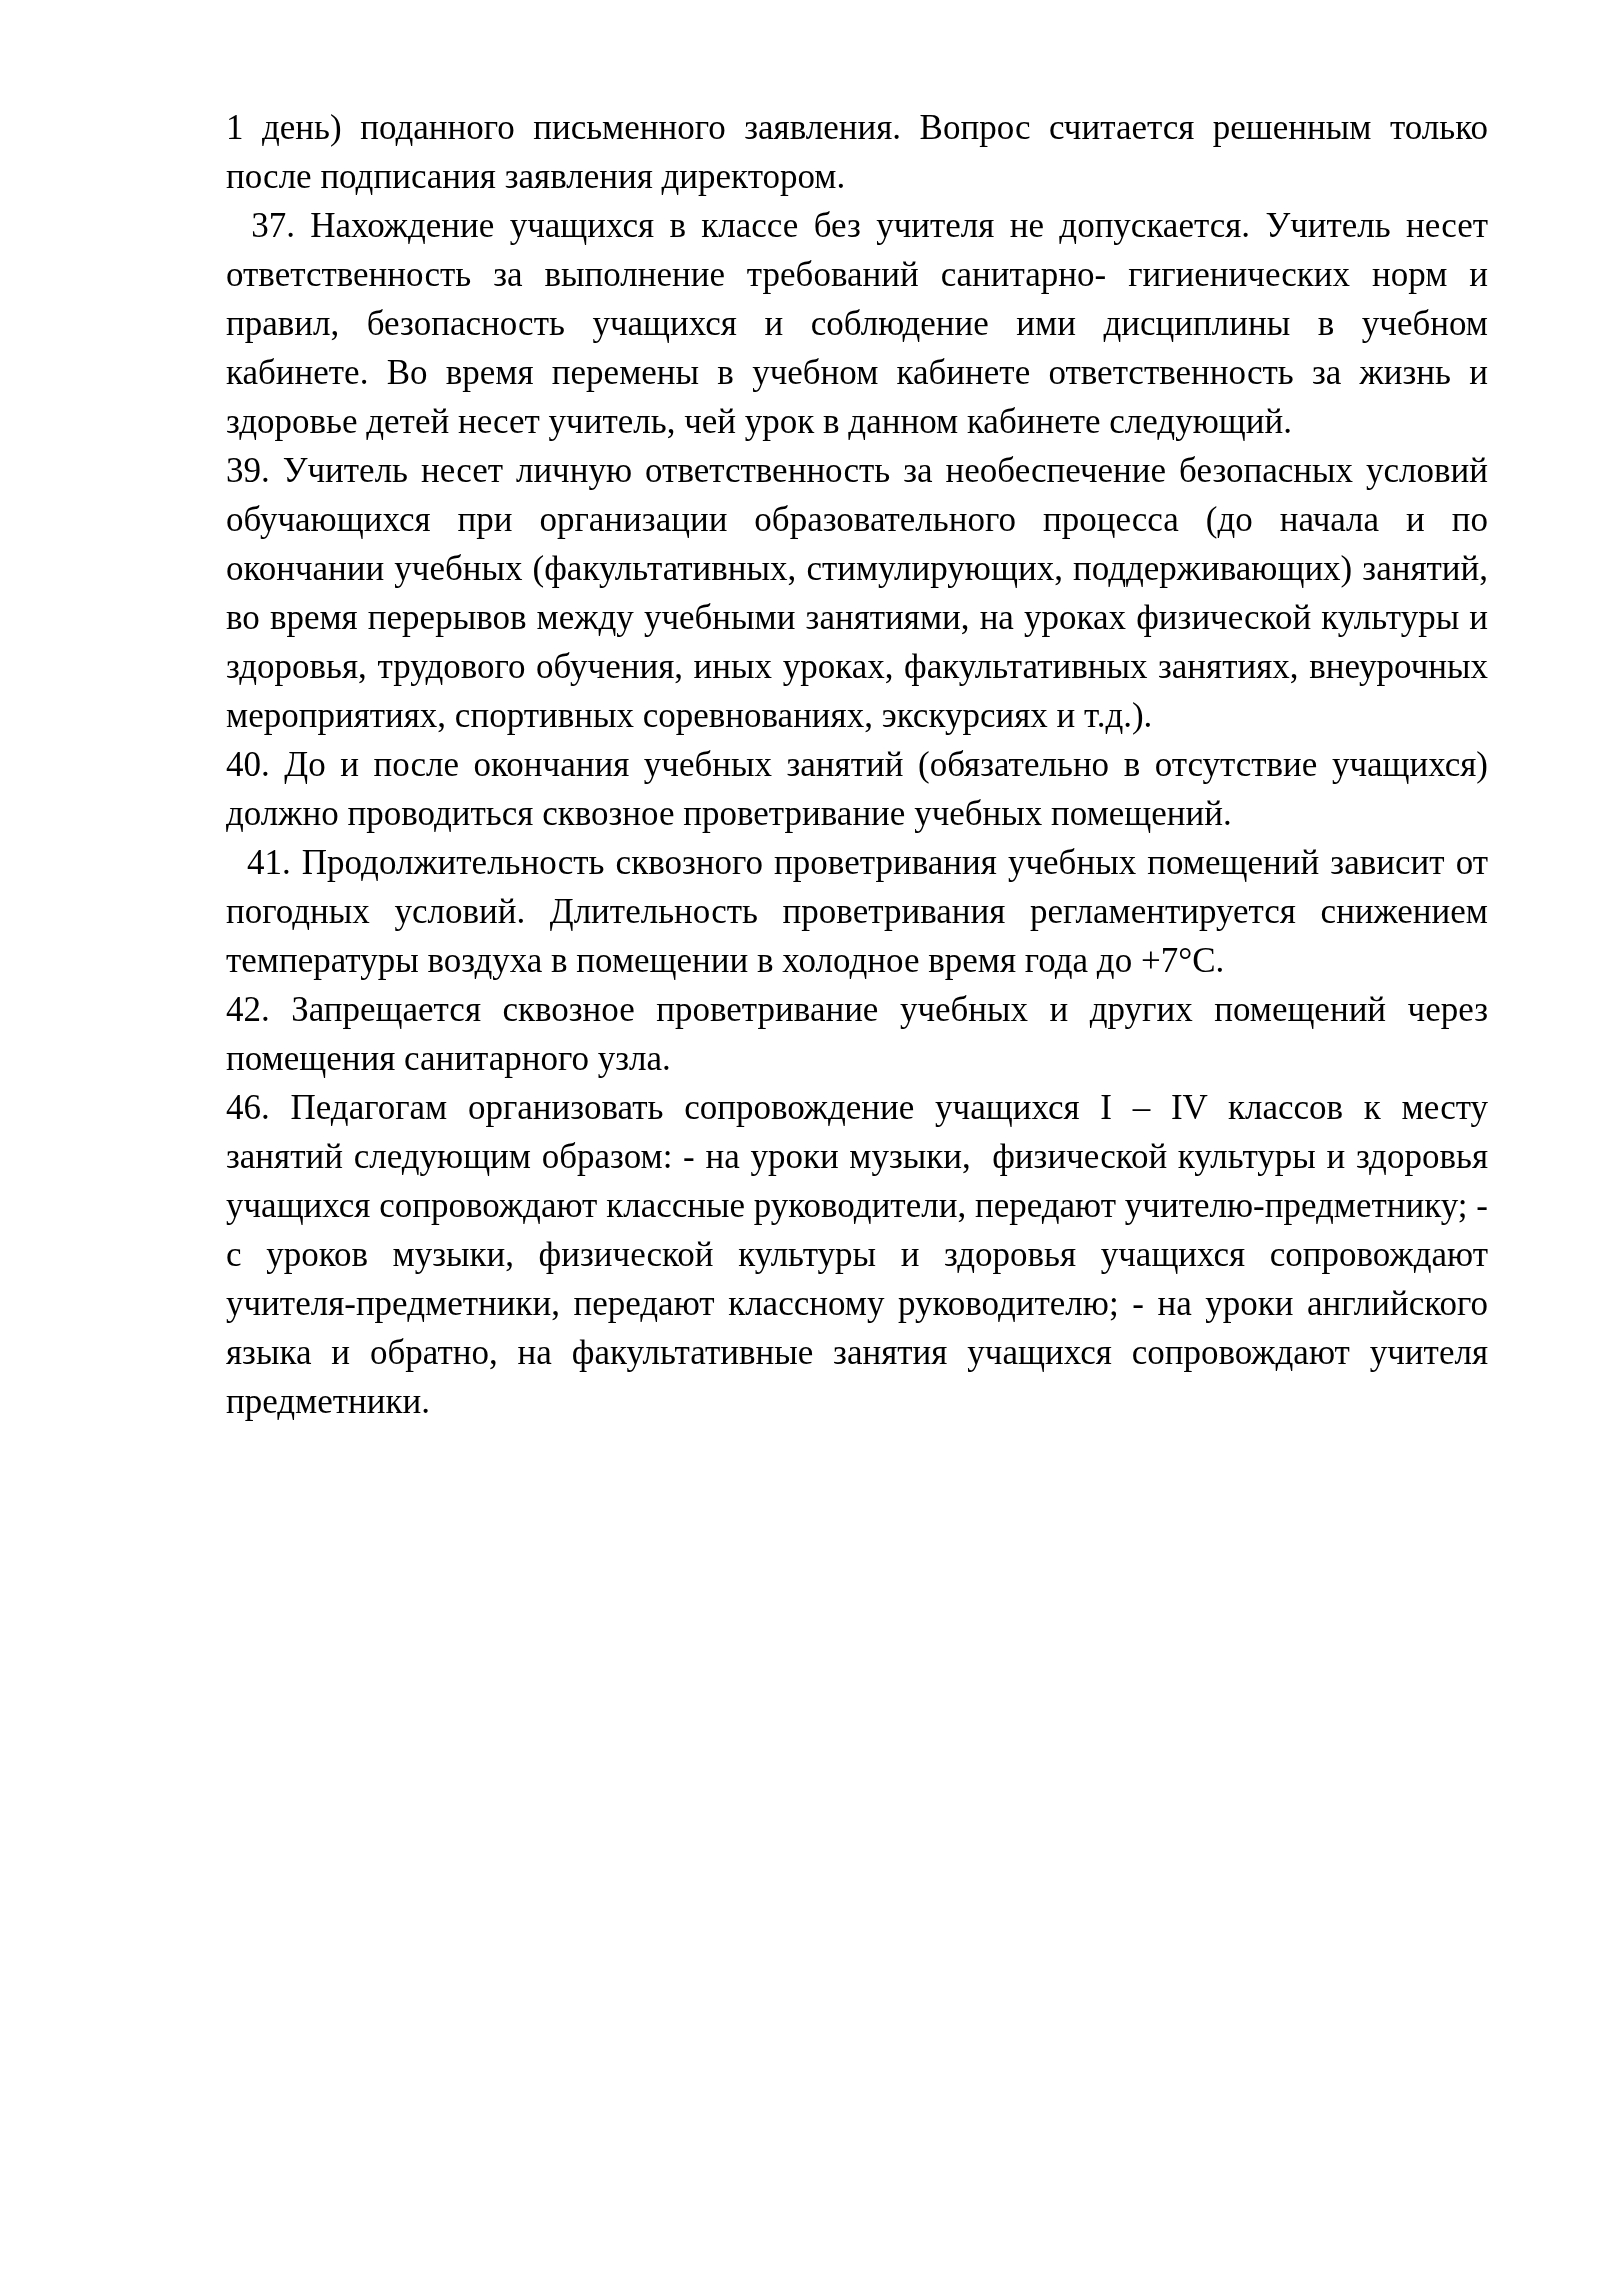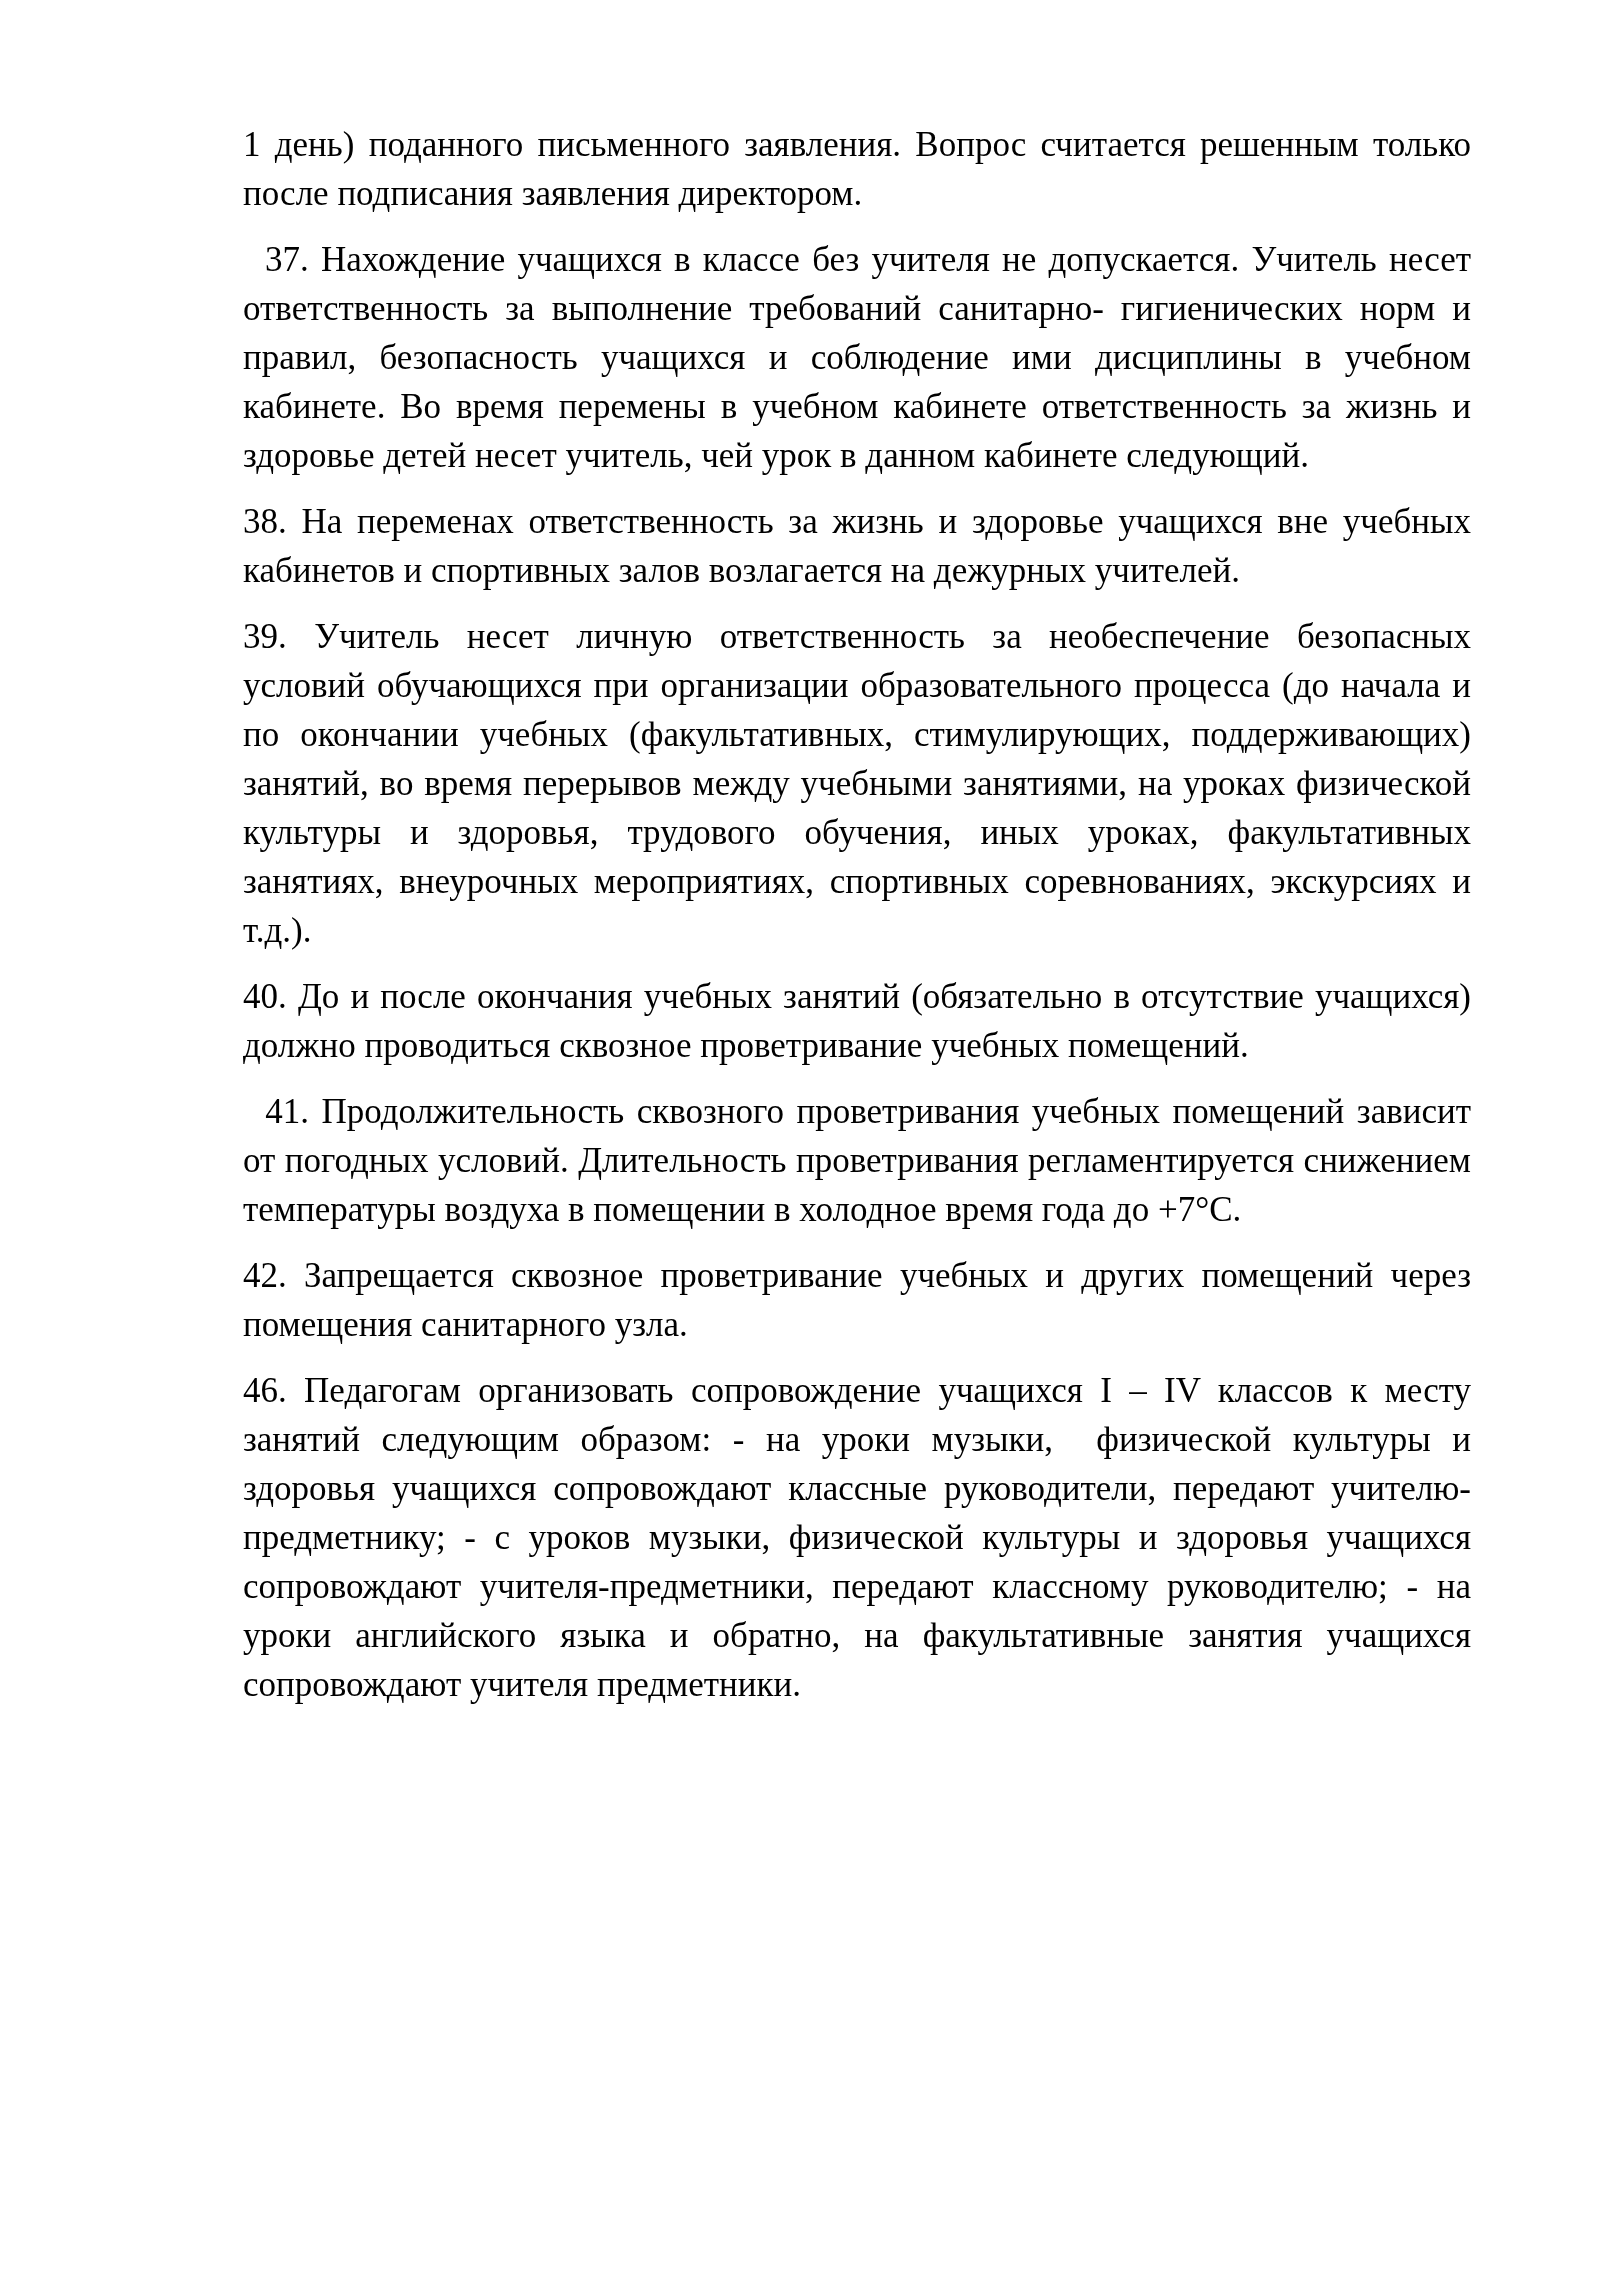--- a/index.html
+++ b/index.html
@@ -25,21 +25,21 @@
   }
   .doc-body {
     width: 1262px;
     font-size: 35px;
     line-height: 49px;
     text-align: justify;
     text-justify: inter-word;
     hyphens: none;
   }
   .para {
-    margin: 17px;
+    margin: 0;
     padding: 0;
     text-align: justify;
     text-justify: inter-word;
     text-indent: 0;
     white-space: pre-wrap;
   }
   
   .para.lead-space {
     text-indent: 9.8px;
   }
@@ -52,21 +52,20 @@
 
 <div class="page">
   <div class="doc-body">
 
     <p class="para">1 день) поданного письменного заявления. Вопрос считается решенным только после подписания заявления директором.</p>
 
 
 
     <p class="para lead-space"> 37. Нахождение учащихся в классе без учителя не допускается. Учитель несет ответственность за выполнение требований санитарно- гигиенических норм и правил, безопасность учащихся и соблюдение ими дисциплины в учебном кабинете. Во время перемены в учебном кабинете ответственность за жизнь и здоровье детей несет учитель, чей урок в данном кабинете следующий.</p>
 
-    <p class="para">38. На переменах ответственность за жизнь и здоровье учащихся вне учебных кабинетов и спортивных залов возлагается на дежурных учителей.</p>
 
     <p class="para">39. Учитель несет личную ответственность за необеспечение безопасных условий обучающихся при организации образовательного процесса (до начала и по окончании учебных (факультативных, стимулирующих, поддерживающих) занятий, во время перерывов между учебными занятиями, на уроках физической культуры и здоровья, трудового обучения, иных уроках, факультативных занятиях, внеурочных мероприятиях, спортивных соревнованиях, экскурсиях и т.д.).</p>
 
     <p class="para">40. До и после окончания учебных занятий (обязательно в отсутствие учащихся) должно проводиться сквозное проветривание учебных помещений.</p>
 
     <p class="para lead-space"> 41. Продолжительность сквозного проветривания учебных помещений зависит от погодных условий. Длительность проветривания регламентируется снижением температуры воздуха в помещении в холодное время года до +7°С.</p>
 
     <p class="para">42. Запрещается сквозное проветривание учебных и других помещений через помещения санитарного узла.</p>
 
 

